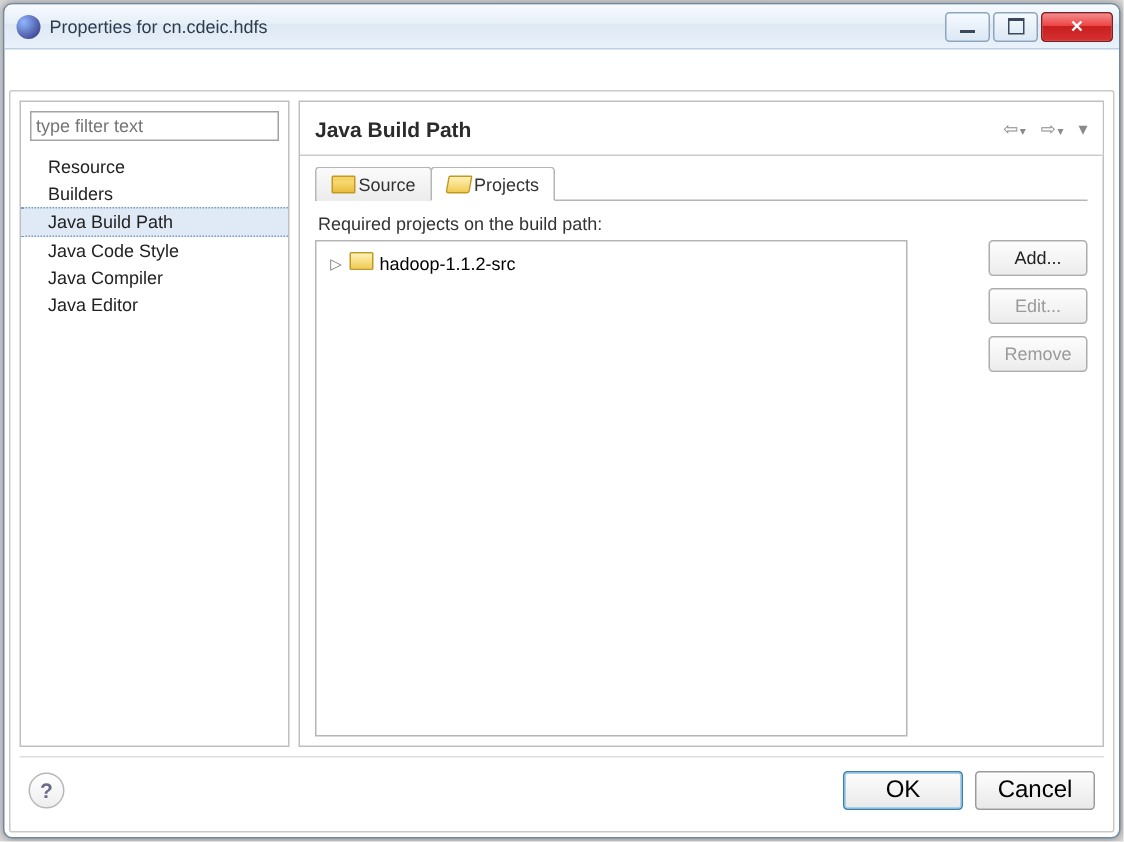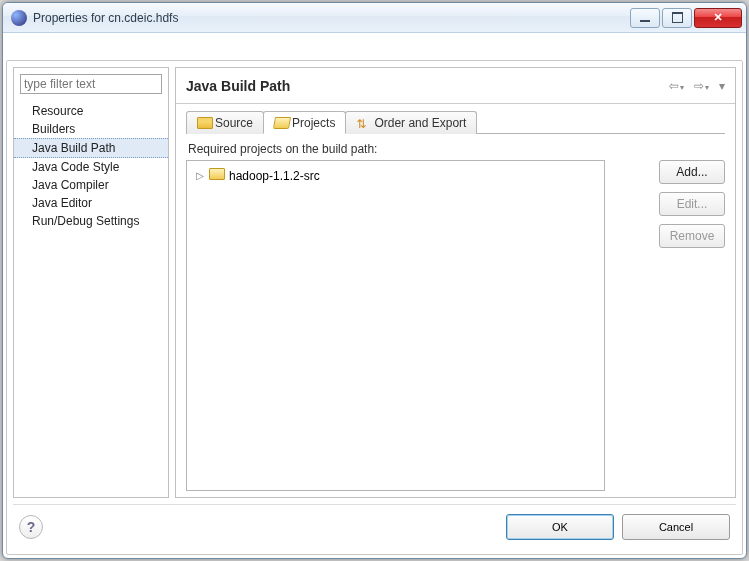--- a/index.html
+++ b/index.html
@@ -71,21 +71,21 @@
     border: 1px solid #c9c9c9;
     margin: 3px;
     border-radius: 2px;
   }
   .split {
     flex: 1;
     display: flex;
     min-height: 0;
   }
   .left-pane {
-    width: 156px;
+    width: 180px;
     border: 1px solid #c0c0c0;
     margin-right: 6px;
     display: flex;
     flex-direction: column;
   }
   .filter-box {
     margin: 6px;
     height: 20px;
     border: 1px solid #a3a3a3;
     background: #fff;
@@ -236,26 +236,26 @@
   .help-icon {
     width: 24px; height: 24px;
     border: 1px solid #b8b8b8; border-radius: 50%;
     display: flex; align-items: center; justify-content: center;
     color: #6a6a8a; font-weight: bold; font-size: 14px;
     background: linear-gradient(to bottom, #fff, #eee);
     cursor: pointer;
   }
   .footer-spacer { flex: 1; }
   .dlg-btn {
-    width: 108px; height: 26px;
+    width: 80px; height: 26px;
     border: 1px solid #9a9a9a;
     border-radius: 3px;
     background: linear-gradient(to bottom, #fdfdfd, #e9e9e9);
     cursor: pointer;
-    font-size: 11px;
+    font-size: 16px;
   }
   .dlg-btn.primary {
     border: 1px solid #3c7fb1;
     box-shadow: 0 0 0 1px #a3d1f0 inset;
   }
 </style>
 </head>
 <body>
 
 <div class="window">
@@ -273,21 +273,20 @@
     <div class="split">
       <div class="left-pane">
         <input class="filter-box" type="text" value="" placeholder="type filter text" style="">
         <div class="nav-list">
           <div class="nav-item">Resource</div>
           <div class="nav-item">Builders</div>
           <div class="nav-item selected">Java Build Path</div>
           <div class="nav-item">Java Code Style</div>
           <div class="nav-item">Java Compiler</div>
           <div class="nav-item">Java Editor</div>
-          <div class="nav-item">Run/Debug Settings</div>
         </div>
       </div>
 
       <div class="right-pane">
         <div class="page-header">
           <span class="page-title">Java Build Path</span>
           <div class="hdr-actions">
             <span class="hdr-arrow">⇦<span class="tri">▾</span></span>
             <span class="hdr-arrow">⇨<span class="tri">▾</span></span>
             <span class="hdr-arrow">▾</span>
@@ -296,24 +295,20 @@
 
         <div class="page-body">
           <div class="tabstrip">
             <div class="tab">
               <span class="tab-icon folder"></span>
               <span>Source</span>
             </div>
             <div class="tab active">
               <span class="tab-icon folder-open"></span>
               <span>Projects</span>
-            </div>
-            <div class="tab">
-              <span class="tab-icon order"></span>
-              <span>Order and Export</span>
             </div>
           </div>
 
           <div class="req-label">Required projects on the build path:</div>
 
           <div class="tree-row">
             <div class="tree">
               <div class="tree-node">
                 <span class="expander">▷</span>
                 <span class="proj-icon"></span>

